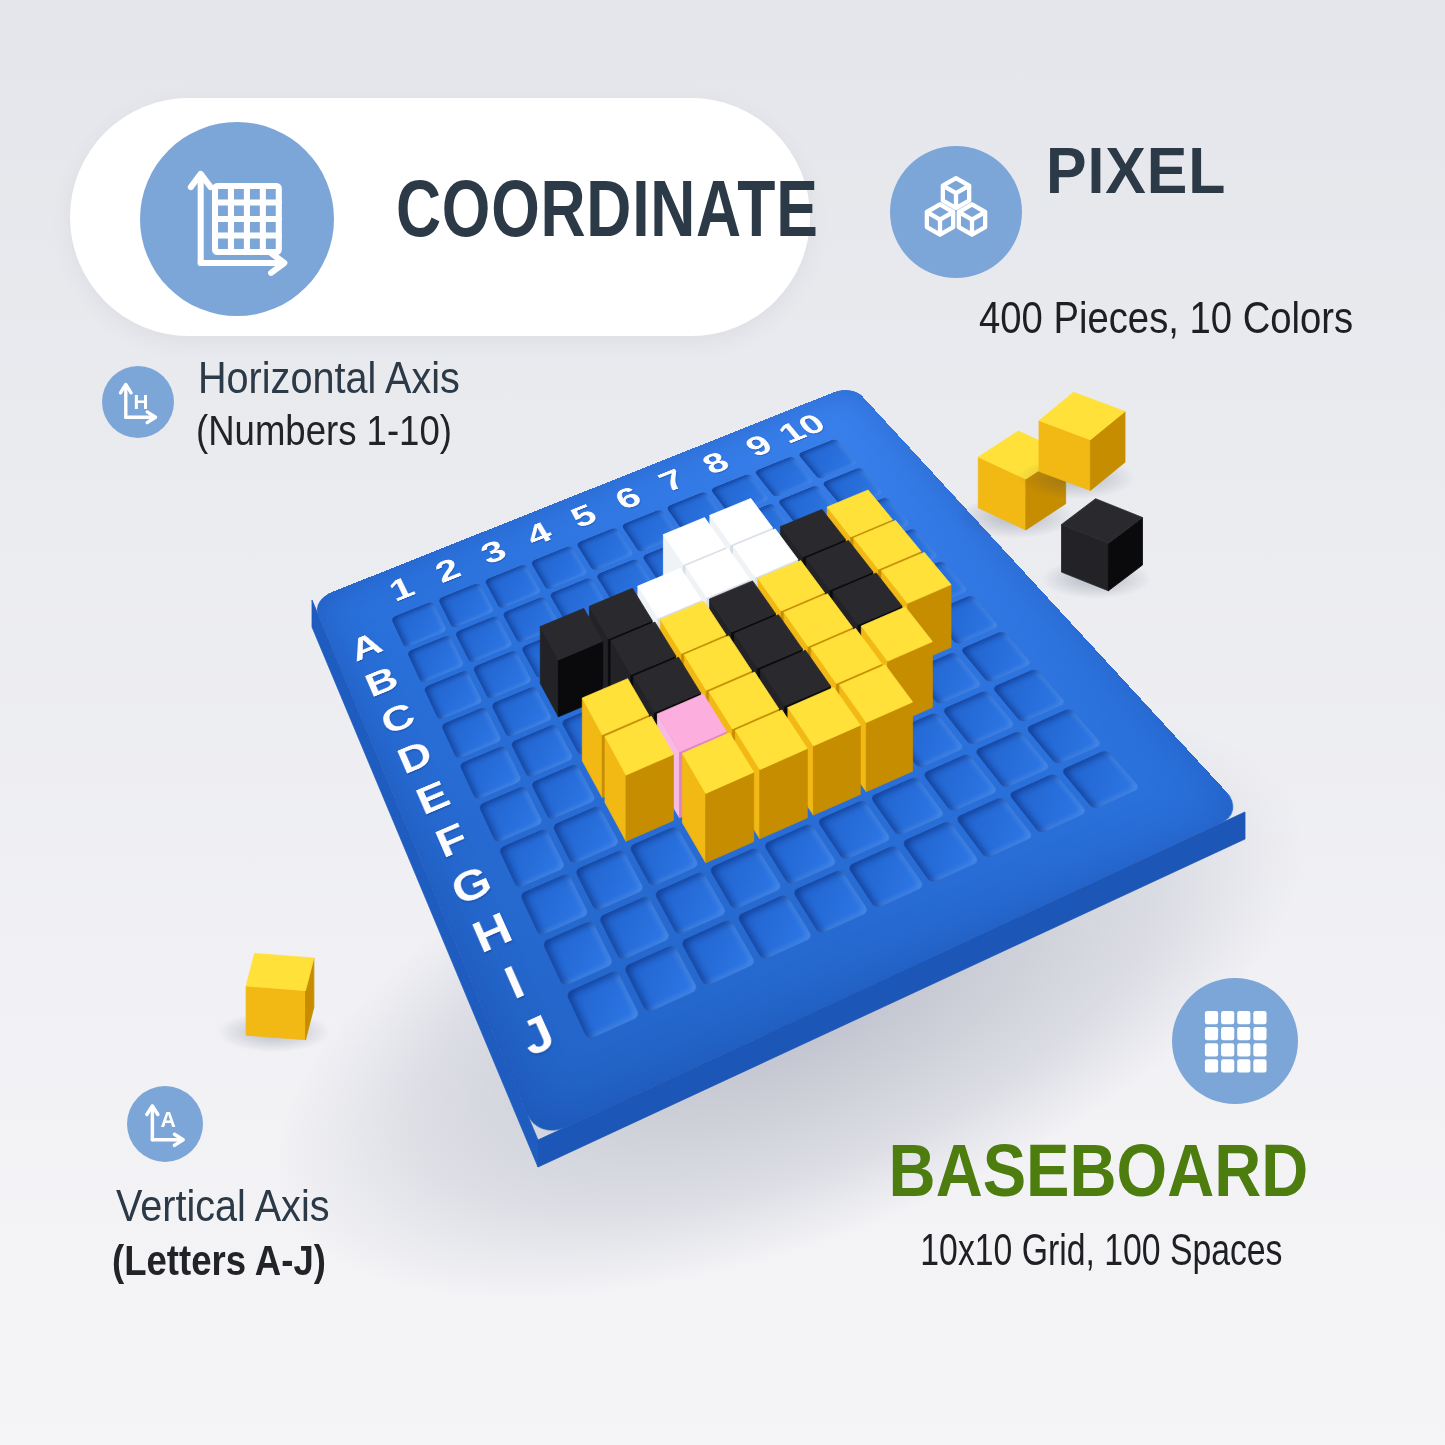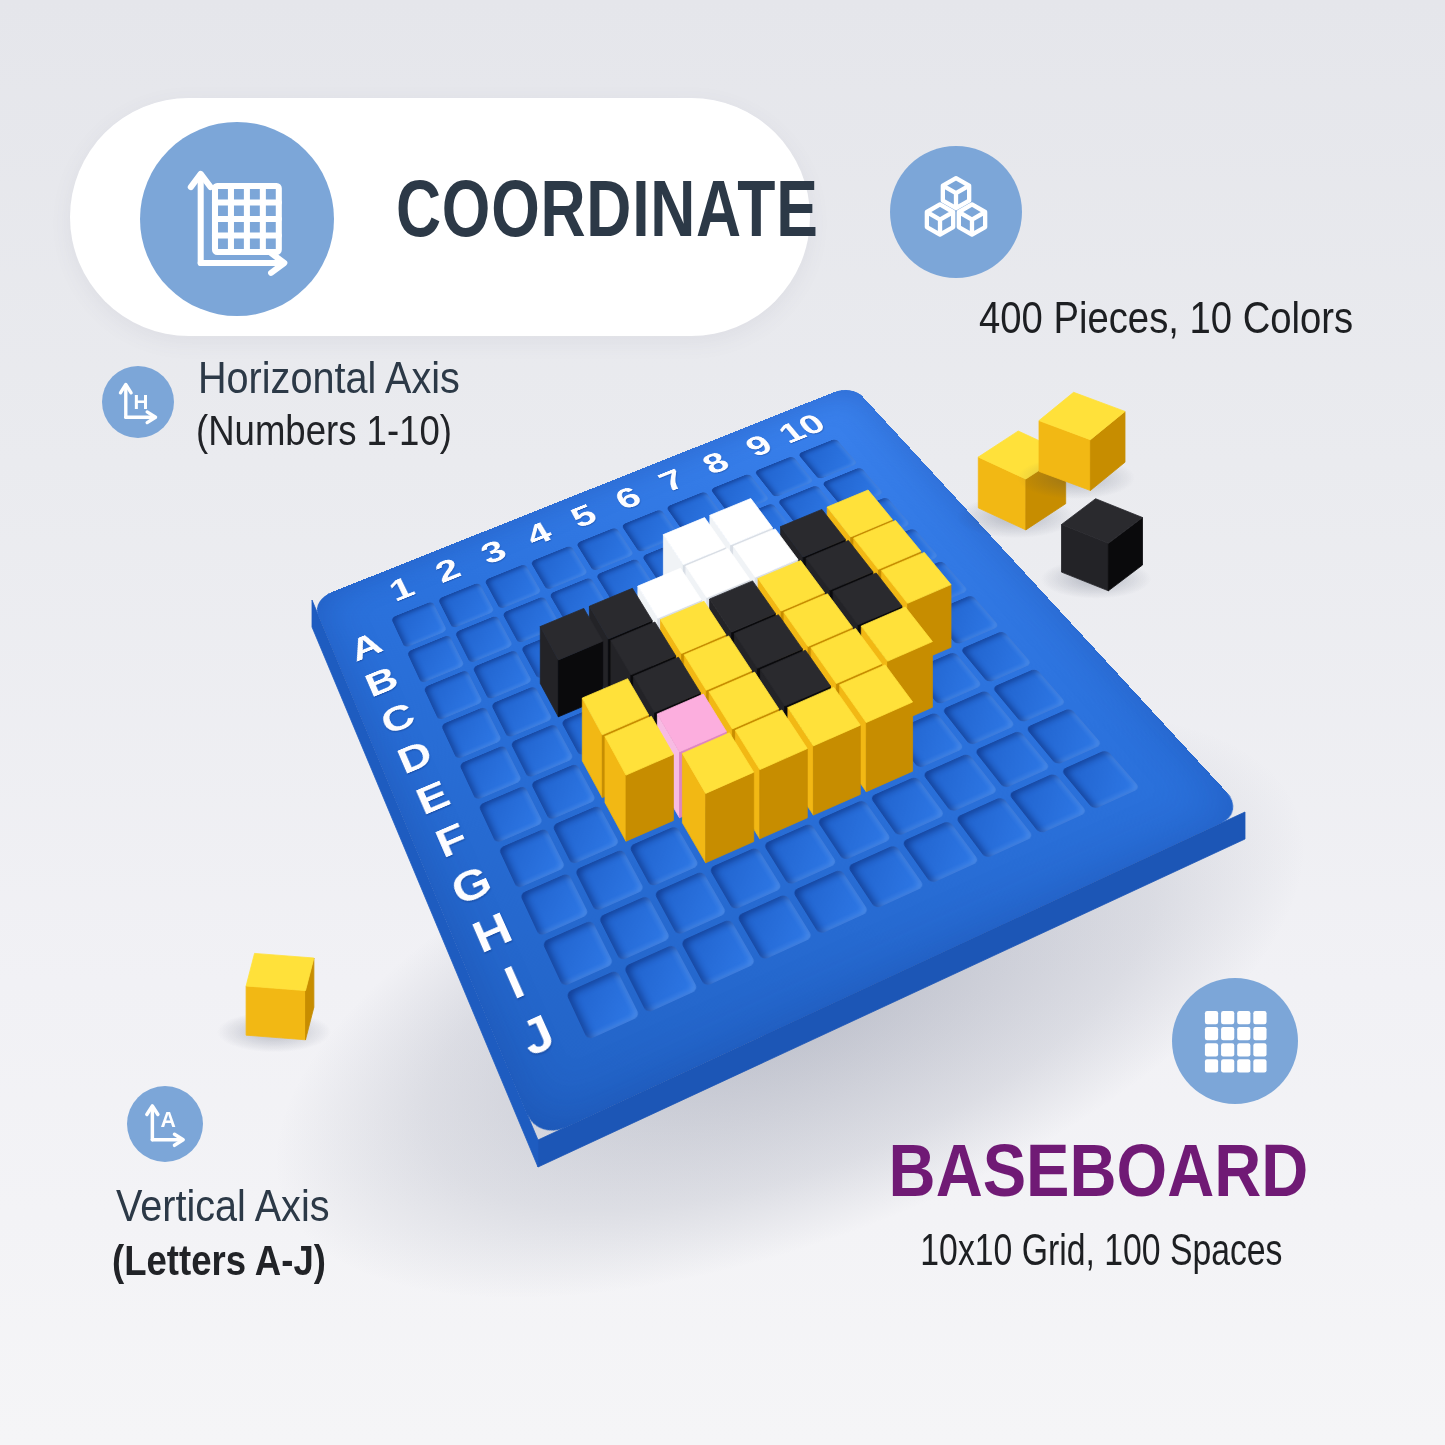--- a/index.html
+++ b/index.html
@@ -38,21 +38,21 @@
   .sub-pixel{position:absolute;left:946px;top:292px;width:400px;text-align:center;
     font-size:45px;color:#1d1f22;z-index:10;white-space:nowrap;}
   .sub-pixel .sqc{transform:scaleX(0.85);}
 
   .axis-label{position:absolute;z-index:10;color:#2c3947;font-weight:400;font-size:45px;white-space:nowrap;}
   .axis-sub{position:absolute;z-index:10;color:#212327;font-weight:400;font-size:43px;white-space:nowrap;}
   .t-haxis{left:198px;top:352px;}  .s-haxis{left:196px;top:406px;}
   .t-vaxis{left:116px;top:1180px;} .s-vaxis{left:112px;top:1236px;font-weight:bold;}
 
   .t-base{position:absolute;left:860px;top:1128px;width:450px;text-align:right;z-index:10;
-    color:#701a75;font-weight:800;font-size:74px;white-space:nowrap;}
+    color:#4d7c0f;font-weight:800;font-size:74px;white-space:nowrap;}
   .t-base .sqc{transform:scaleX(0.88);}
   .s-base{position:absolute;left:860px;top:1224px;width:450px;text-align:center;z-index:10;
     color:#1d1f22;font-size:45px;white-space:nowrap;}
   .s-base .sqc{transform:scaleX(0.75);}
 
   
   .board3d{
     position:absolute;left:0;top:0;width:860px;height:860px;z-index:2;
     transform-origin:0 0;
     transform:matrix3d(0.685663,-0.223895,0,0.0000677907, 0.0947442,0.271837,0,-0.000312344, 0,0,1,0, 312,600,0,1);
@@ -364,20 +364,21 @@
 <div class="icon-circle ic-pixel">
   <svg class="svgicon" width="94" height="94" viewBox="0 0 100 100">
     <g stroke="#ffffff" stroke-width="4.6" fill="none" stroke-linejoin="round" stroke-linecap="round">
       <path d="M50 14 L64 22 L64 38 L50 46 L36 38 L36 22 Z M36 22 L50 30 L64 22 M50 30 L50 46"></path>
       <path d="M33 42 L47 50 L47 66 L33 74 L19 66 L19 50 Z M19 50 L33 58 L47 50 M33 58 L33 74"></path>
       <path d="M67 42 L81 50 L81 66 L67 74 L53 66 L53 50 Z M53 50 L67 58 L81 50 M67 58 L67 74"></path>
     </g>
   </svg>
 </div>
 <div class="headline t-pixel">
+  <span class="ln"><span class="sq">PIXEL</span></span>
 </div>
 <div class="sub-pixel">
   <span class="sqc">400 Pieces, 10 Colors</span>
 </div>
 
 <div class="icon-circle ic-h">
   <svg class="svgicon" width="58" height="58" viewBox="0 0 76 76">
     <g stroke="#ffffff" stroke-width="4.4" fill="none" stroke-linecap="round" stroke-linejoin="round">
       <line x1="22" y1="58" x2="22" y2="18"></line>
       <polyline points="15,26 22,15 29,26"></polyline>

